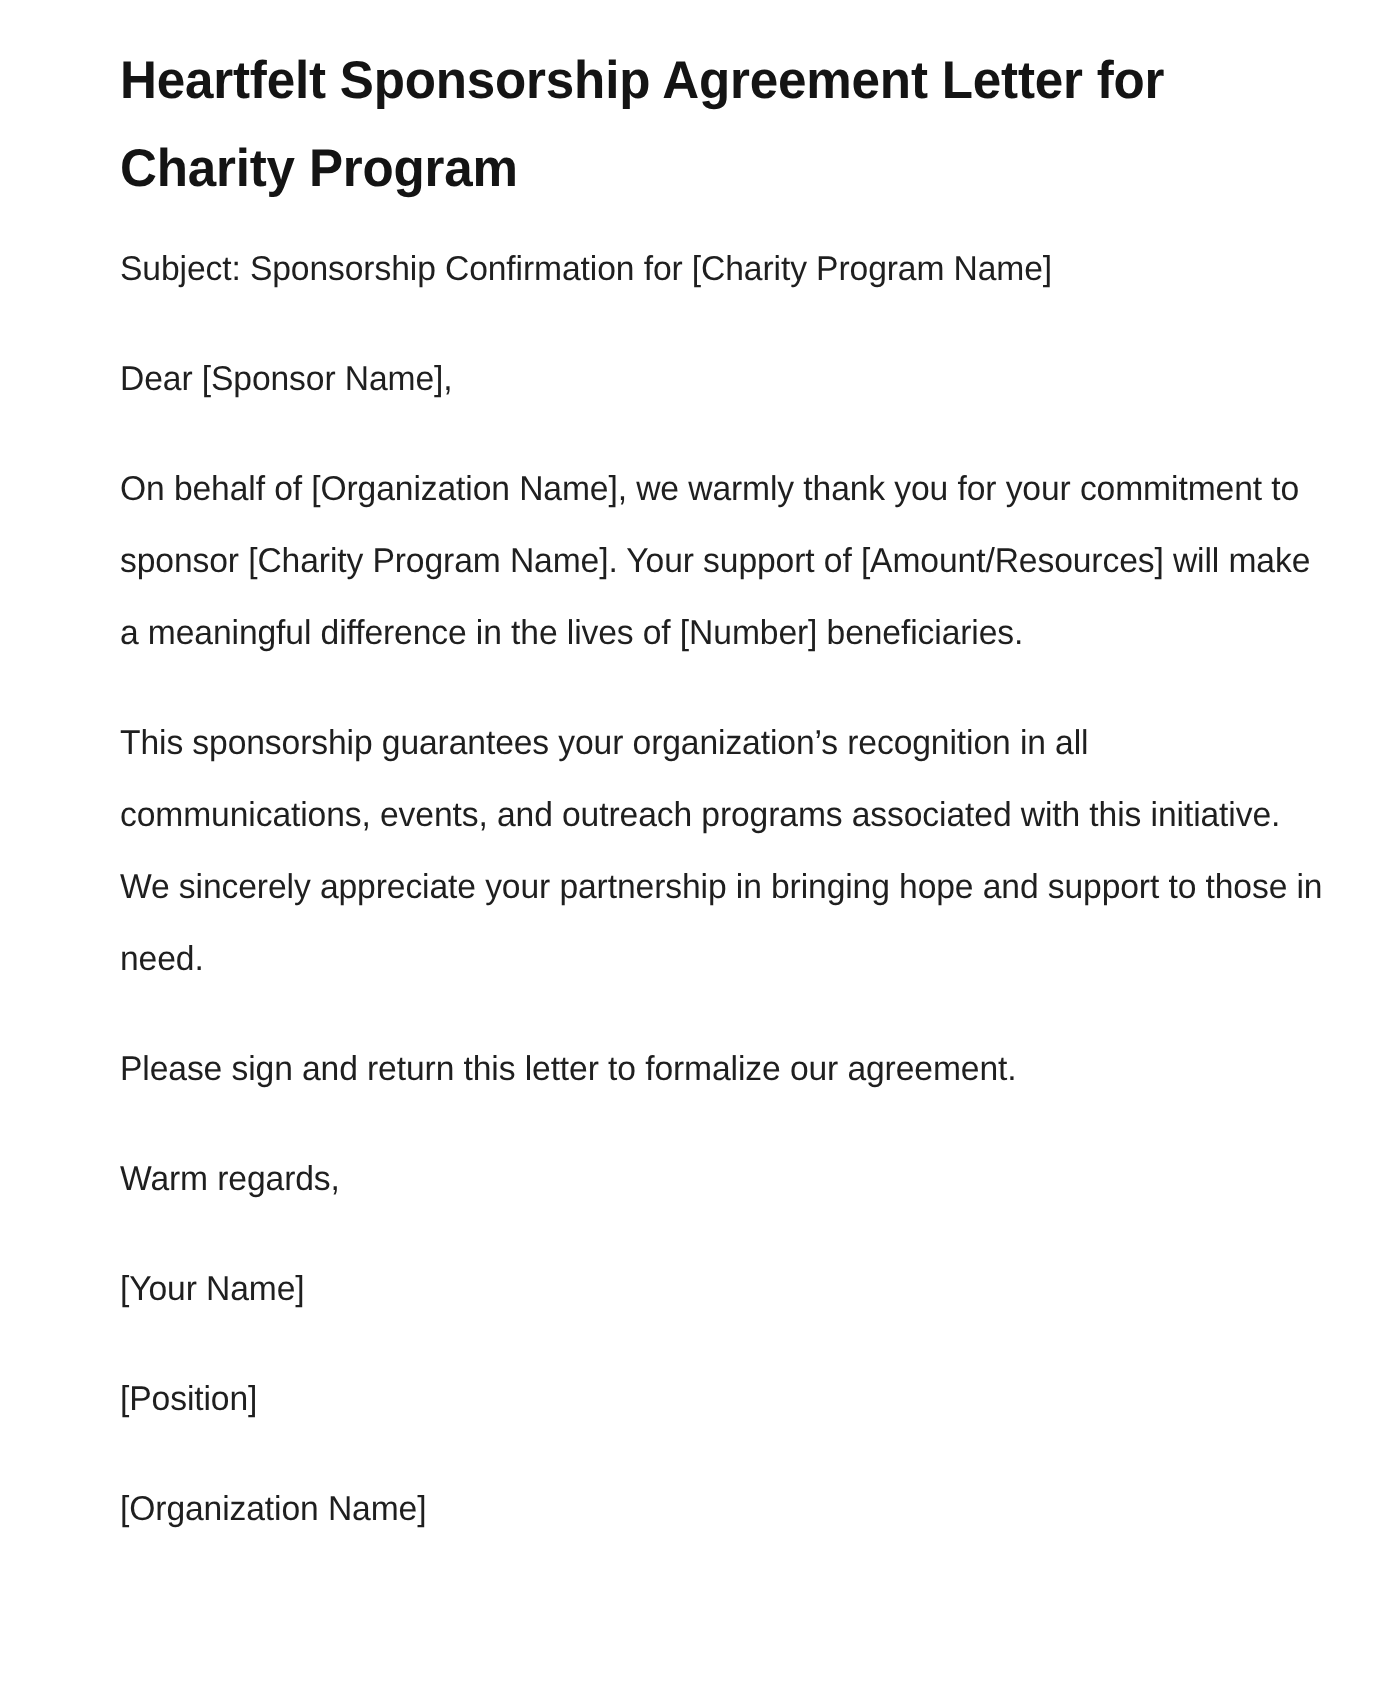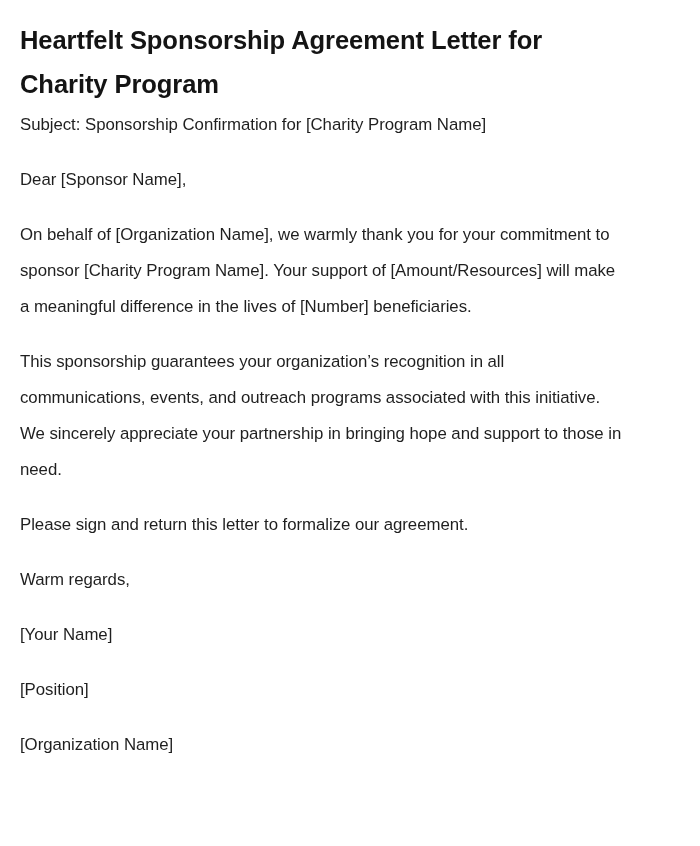--- a/index.html
+++ b/index.html
@@ -13,37 +13,38 @@
     height: 846px;
     overflow: hidden;
     font-family: "Liberation Sans", "DejaVu Sans", sans-serif;
     color: #1f1f1f;
     -webkit-font-smoothing: antialiased;
   }
   .page {
     width: 700px;
     height: 846px;
     box-sizing: border-box;
-    padding: 18px 57px 0 20px;
+    padding: 18px 57px 0 60px;
     background: #ffffff;
   }
   .doc-title {
     margin: 0;
     padding: 0;
     font-size: 26.5px;
     line-height: 44px;
     font-weight: 700;
     letter-spacing: -0.1px;
     color: #141414;
     font-stretch: condensed;
     transform: scaleX(0.965);
     transform-origin: left top;
     width: 626px;
   }
   .letter-body {
+    margin-top: 10px;
   }
   .para {
     margin: 0 0 19px 0;
     padding: 0;
     font-size: 17.2px;
     line-height: 36px;
     font-weight: 400;
     color: #1f1f1f;
     letter-spacing: -0.05px;
     transform: scaleX(0.978);

